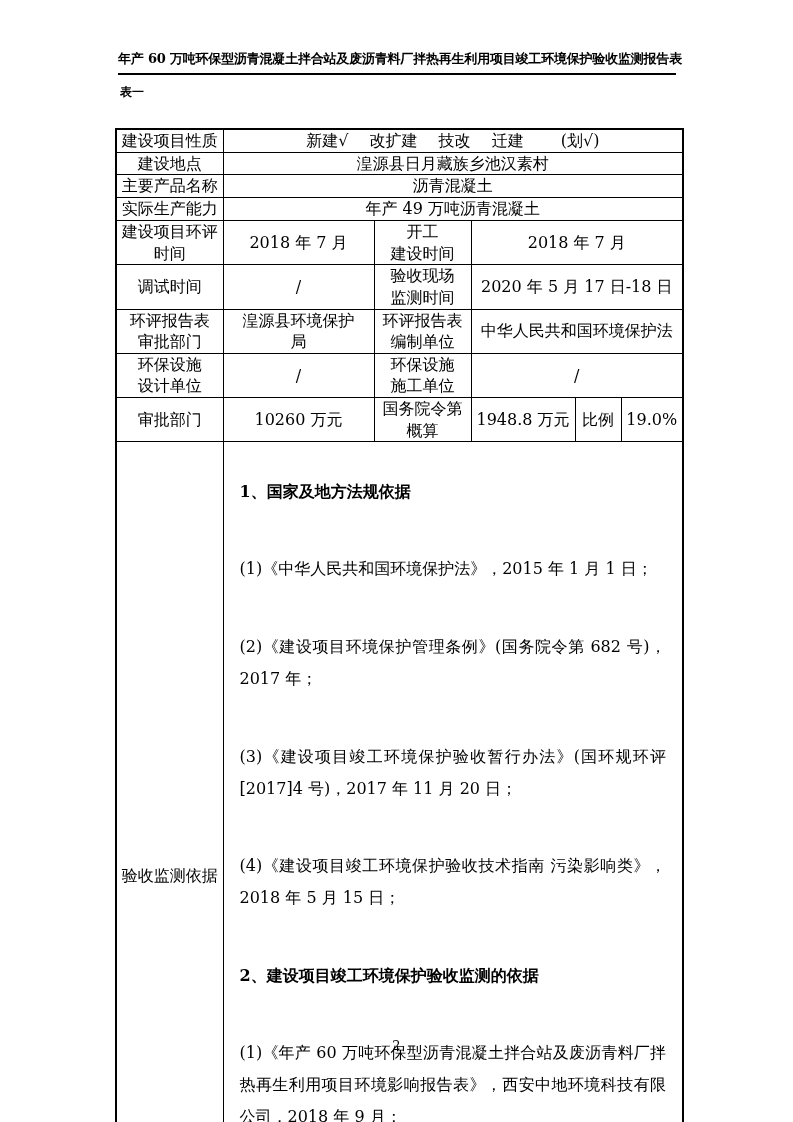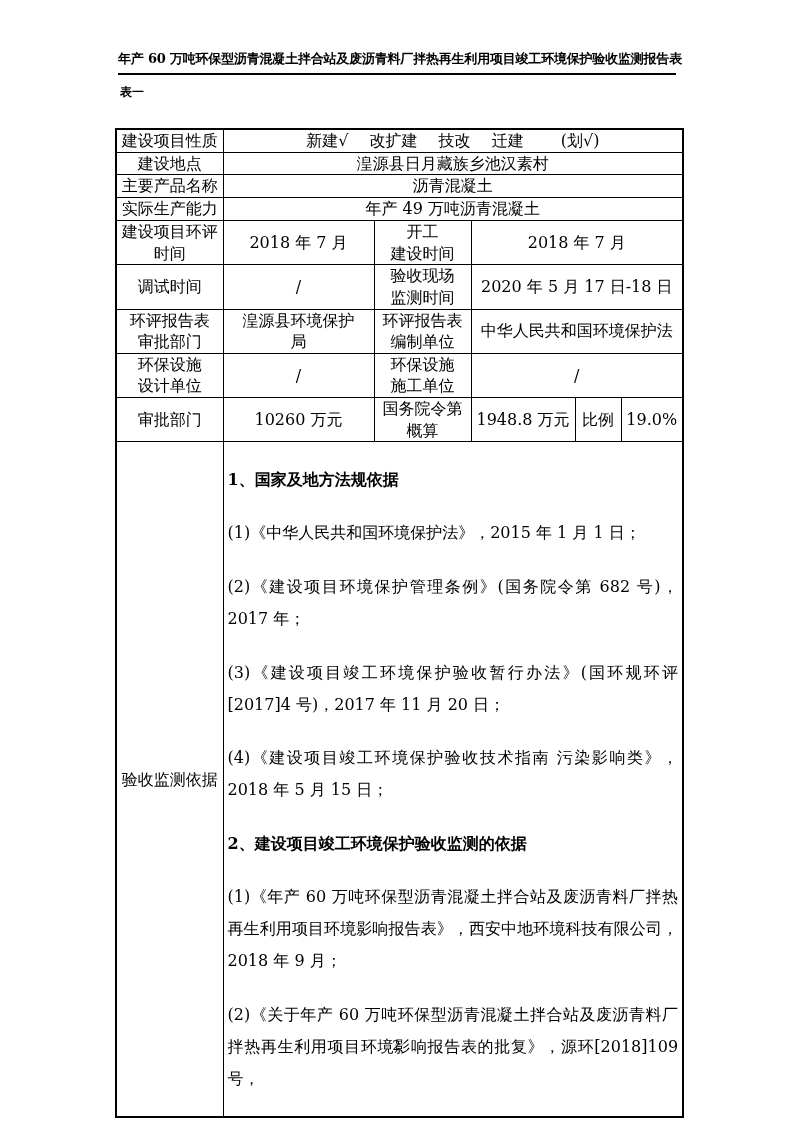--- a/index.html
+++ b/index.html
@@ -43,21 +43,21 @@
     line-height:1.35;
   }
   td.rel { position:relative; }
   td.basis-cell {
     text-align:left;
     vertical-align:top;
     padding:3px 9px 0 9px;
     white-space:normal;
   }
   .basis-cell p {
-    margin:0;
+    margin:12px;
     font-size:16px;
     line-height:32px;
     text-align:justify;
   }
   .basis-cell p.hd {
     font-weight:bold;
     text-align:left;
   }
   .page-number {
     position:absolute; left:0; top:1038px; width:793px;

